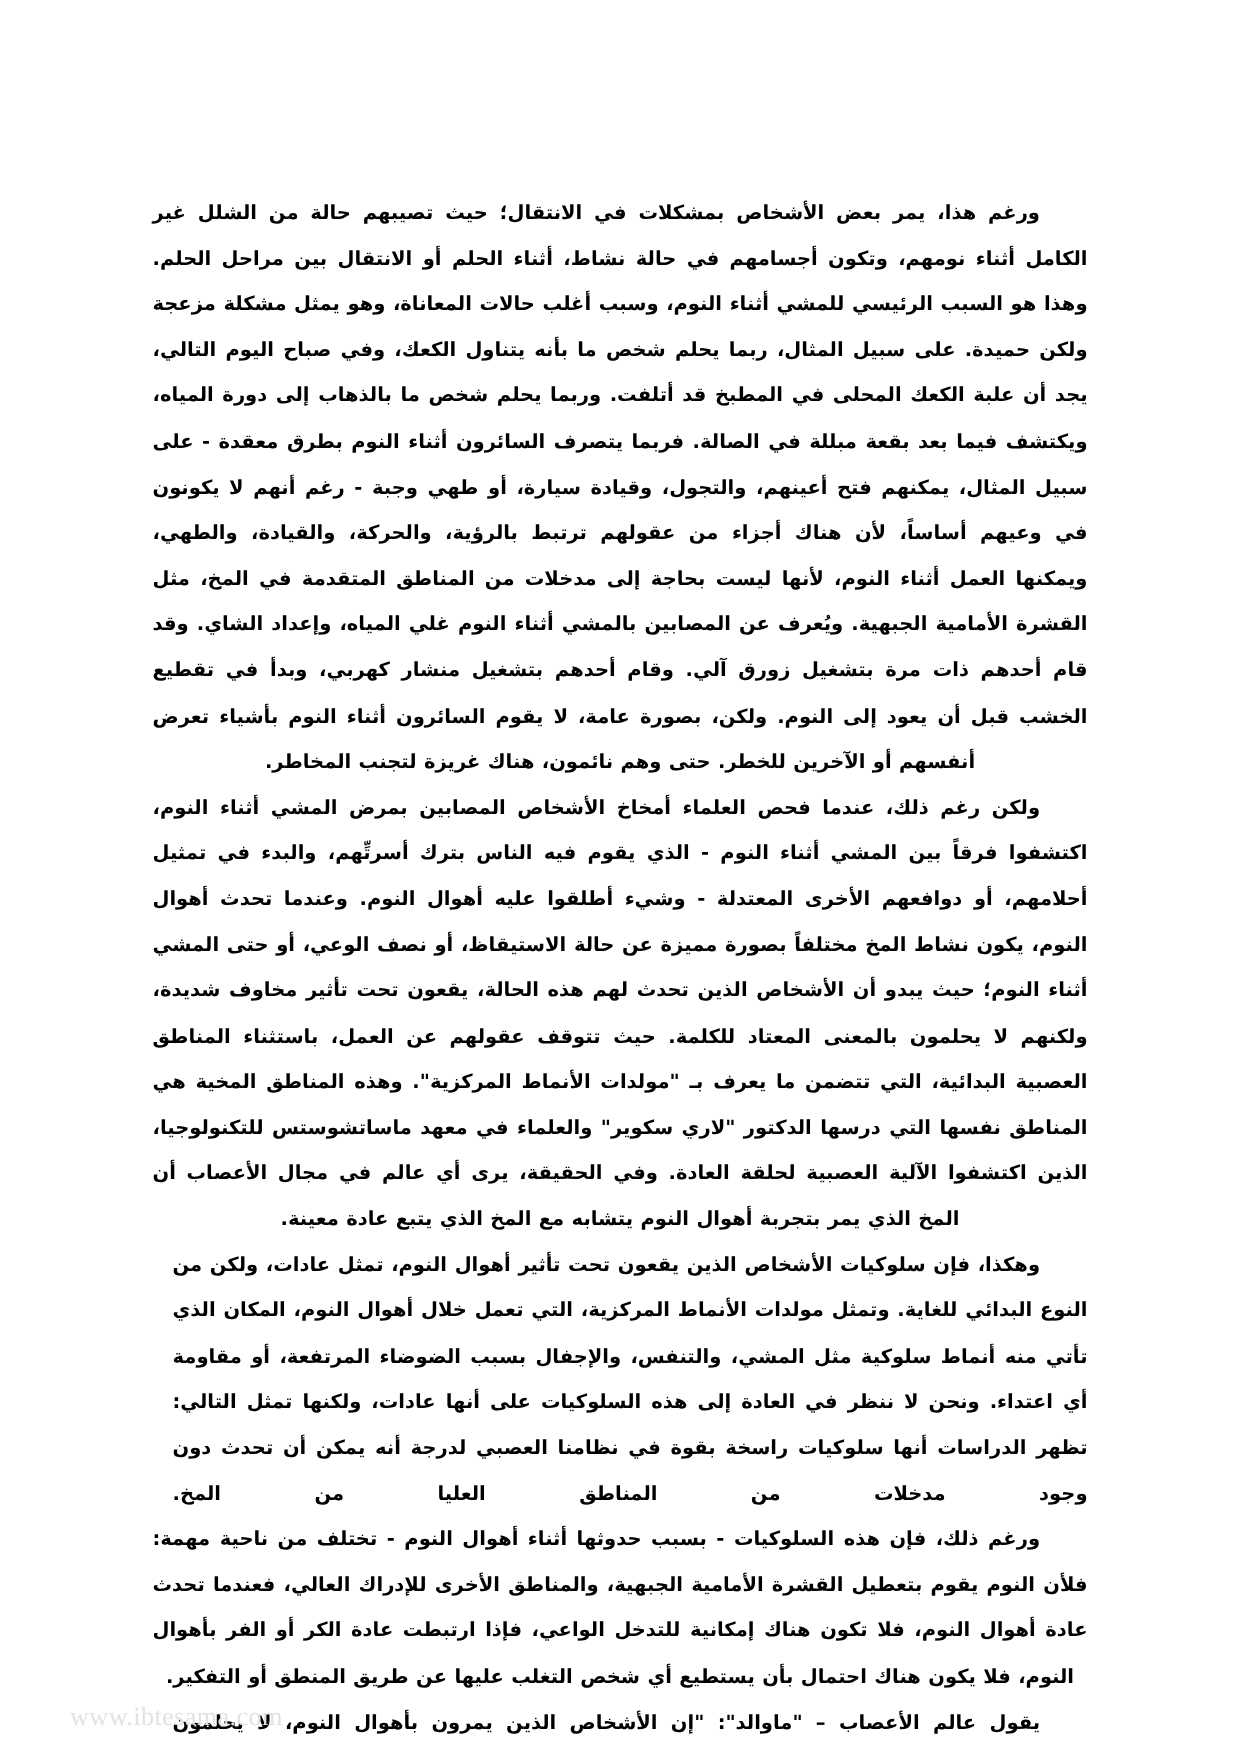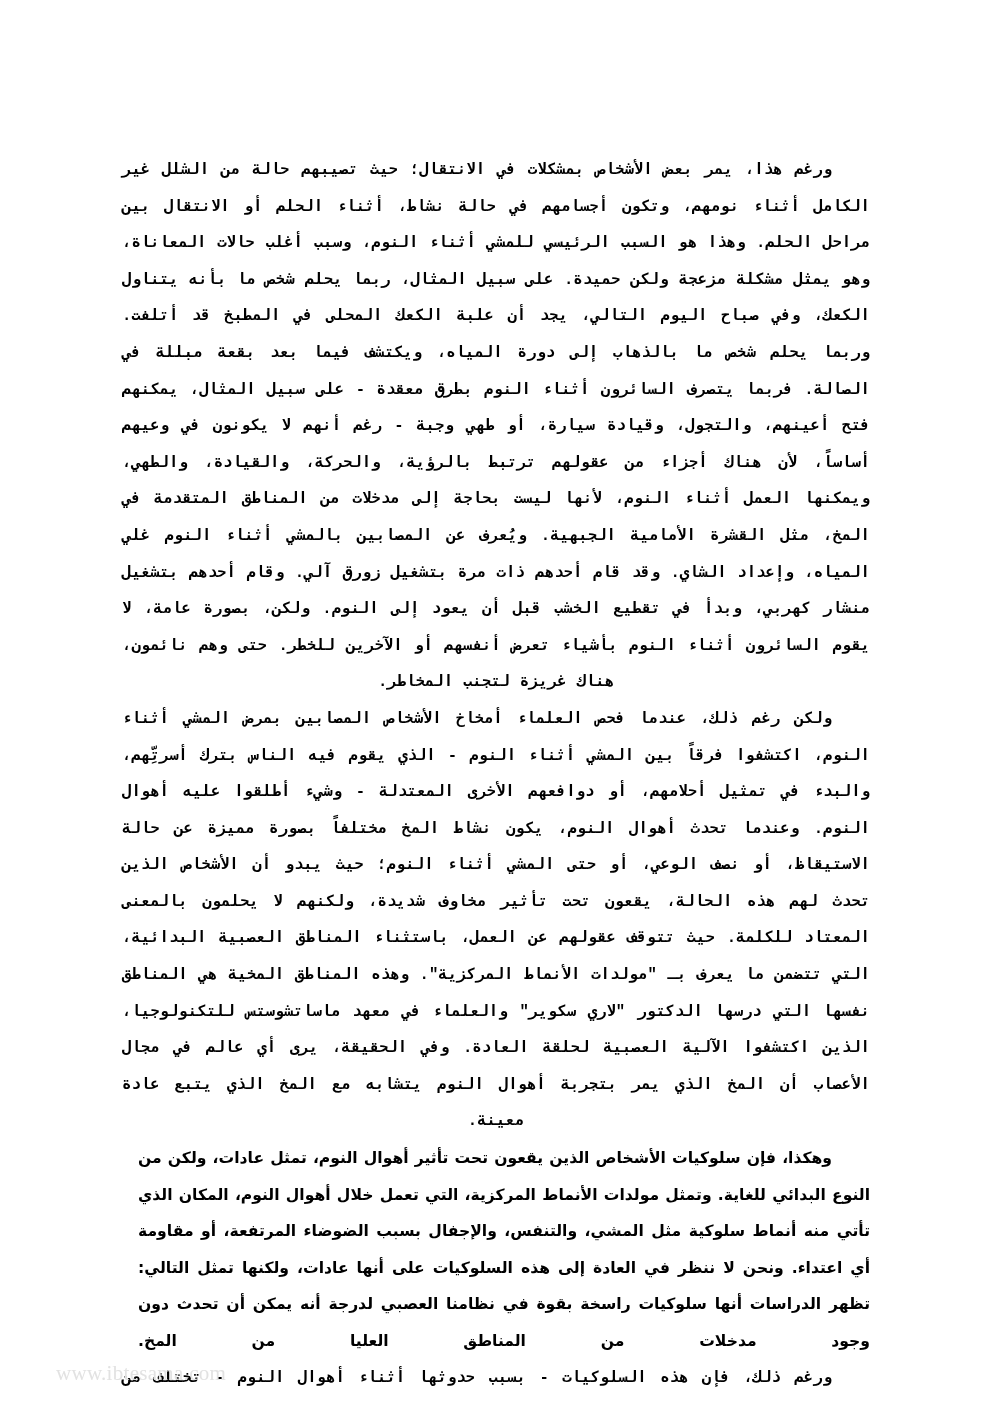--- a/index.html
+++ b/index.html
@@ -45,21 +45,20 @@
     padding: 0;
     text-indent: 38px;
     direction: rtl;
     text-align: justify;
     text-align-last: right;
   }
 
   
   .para.last-center {
     text-align-last: center;
-    font-family: Liberation Mono, monospace;
   }
   .para.last-justify {
     text-align-last: justify;
     margin-left: 16px;
   }
 
   b, .bold {
     font-weight: 900;
   }
 

